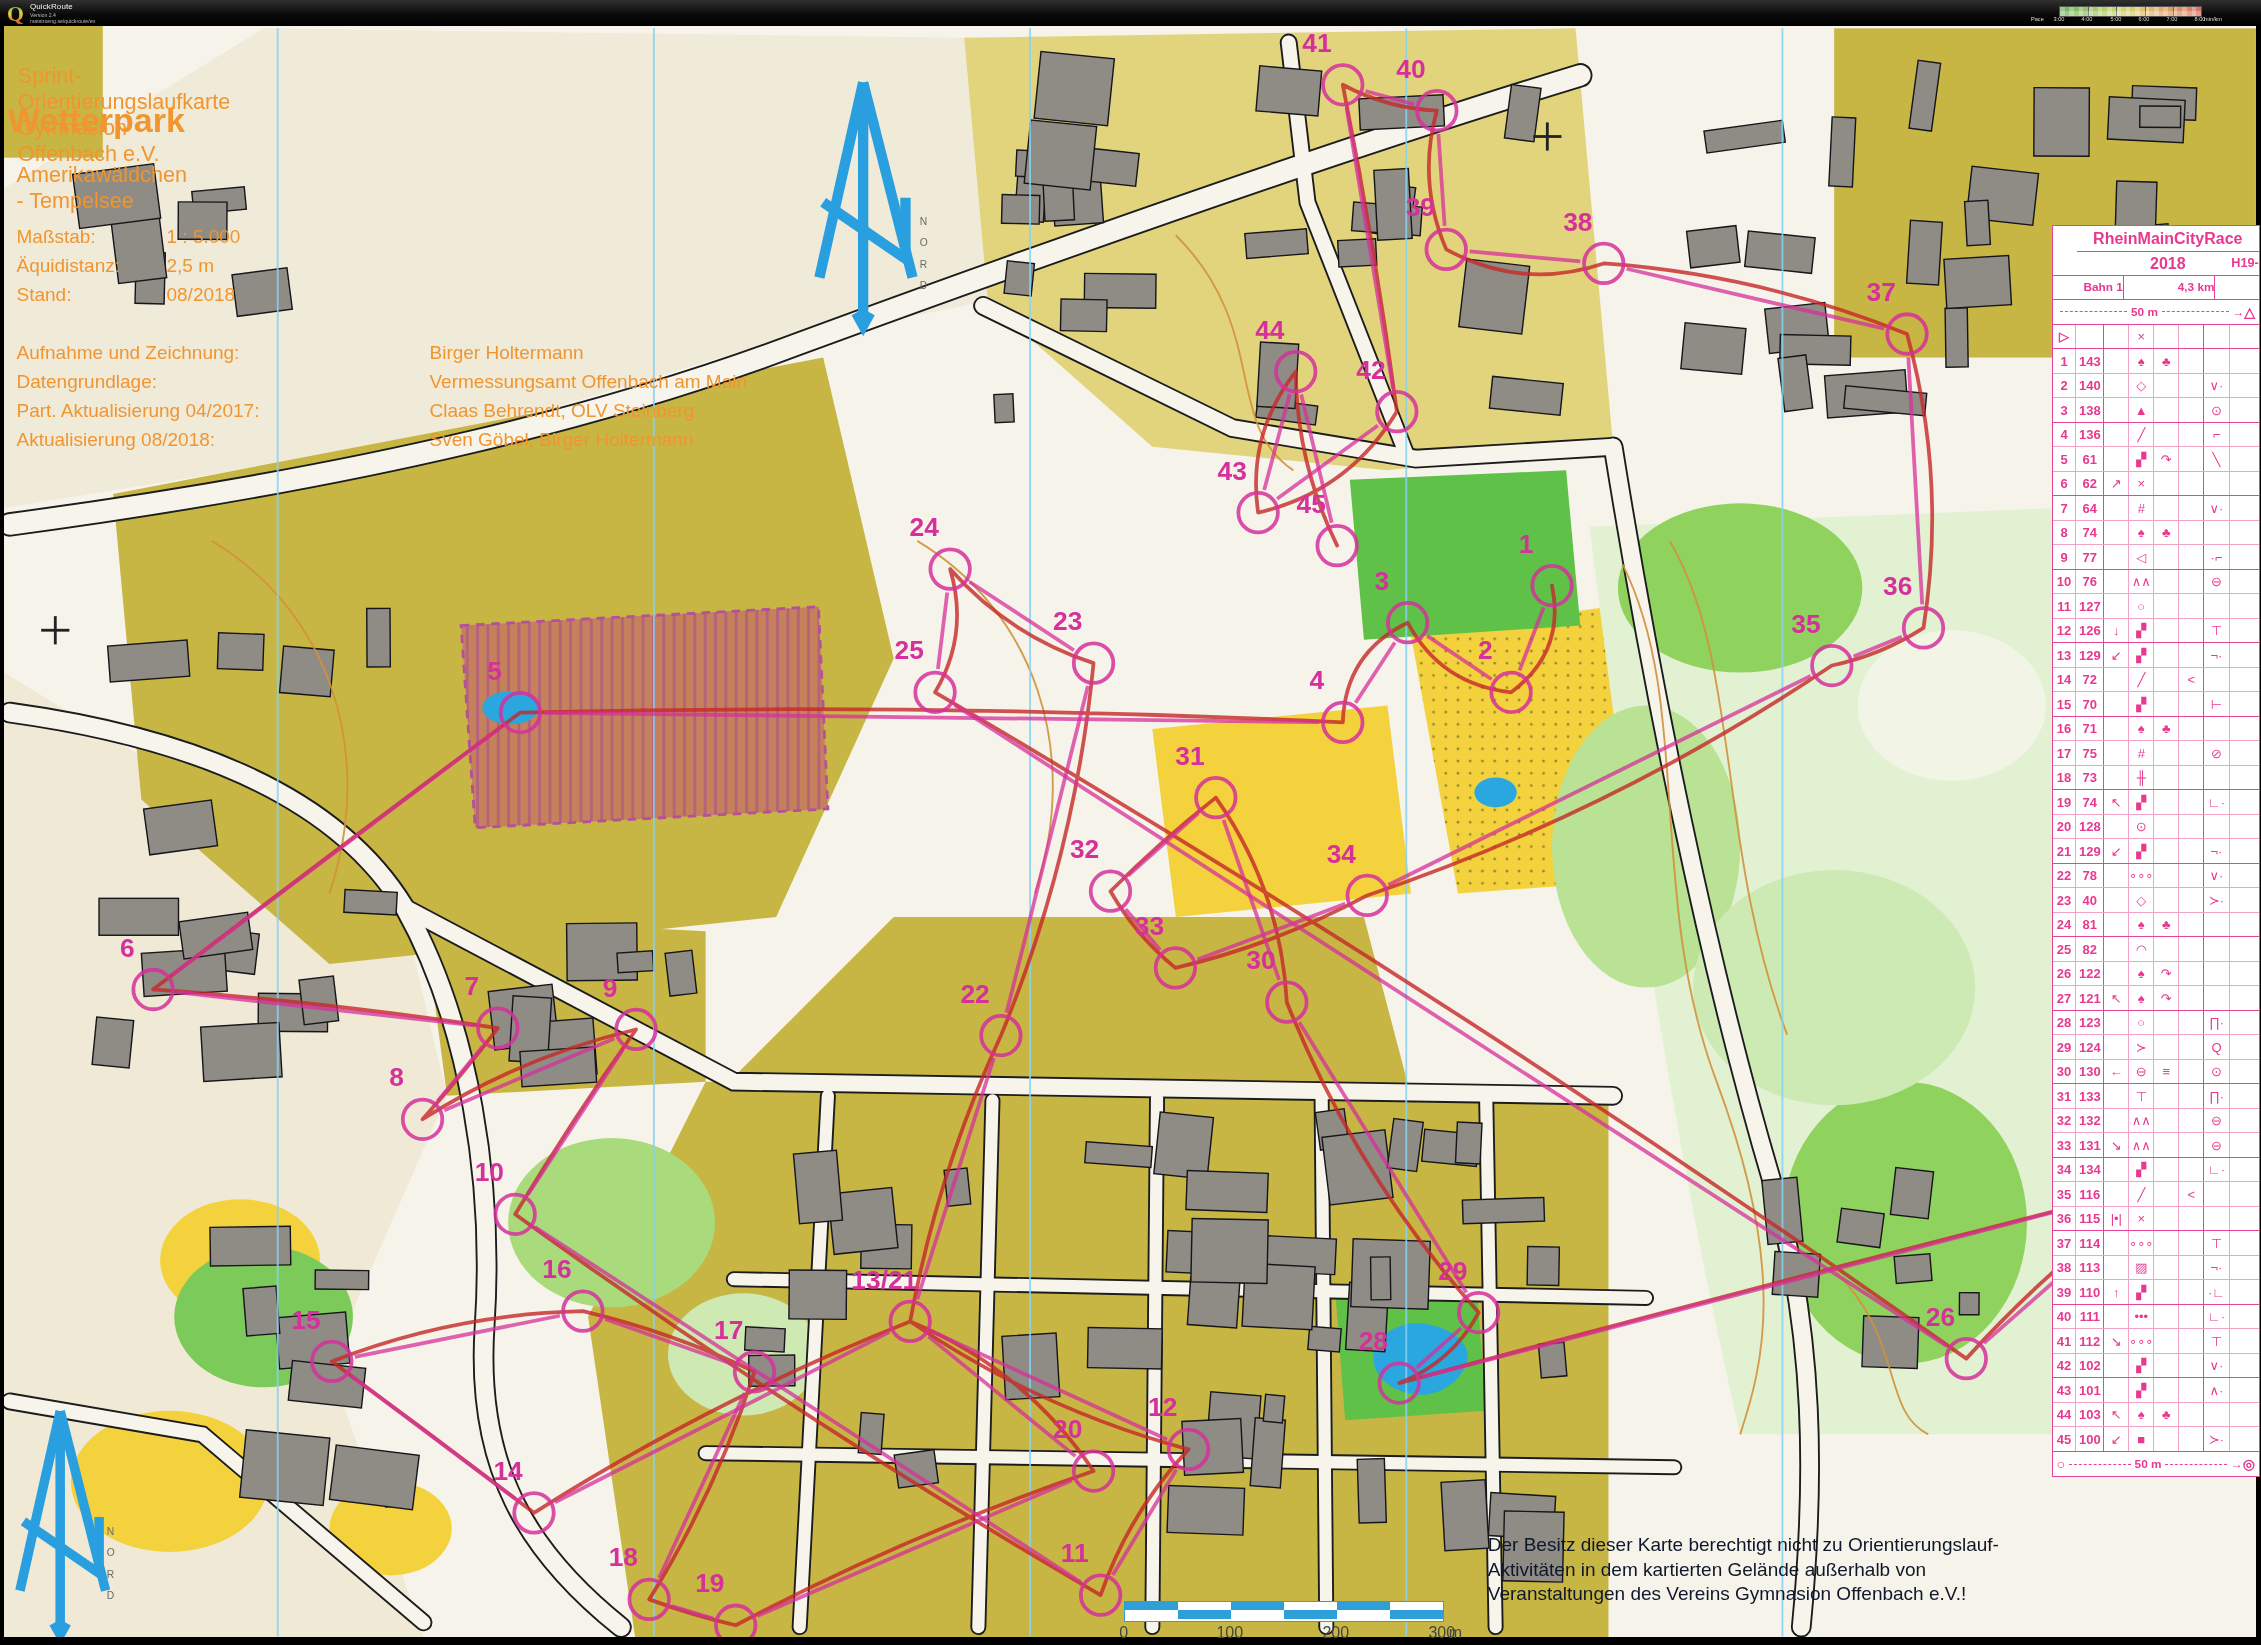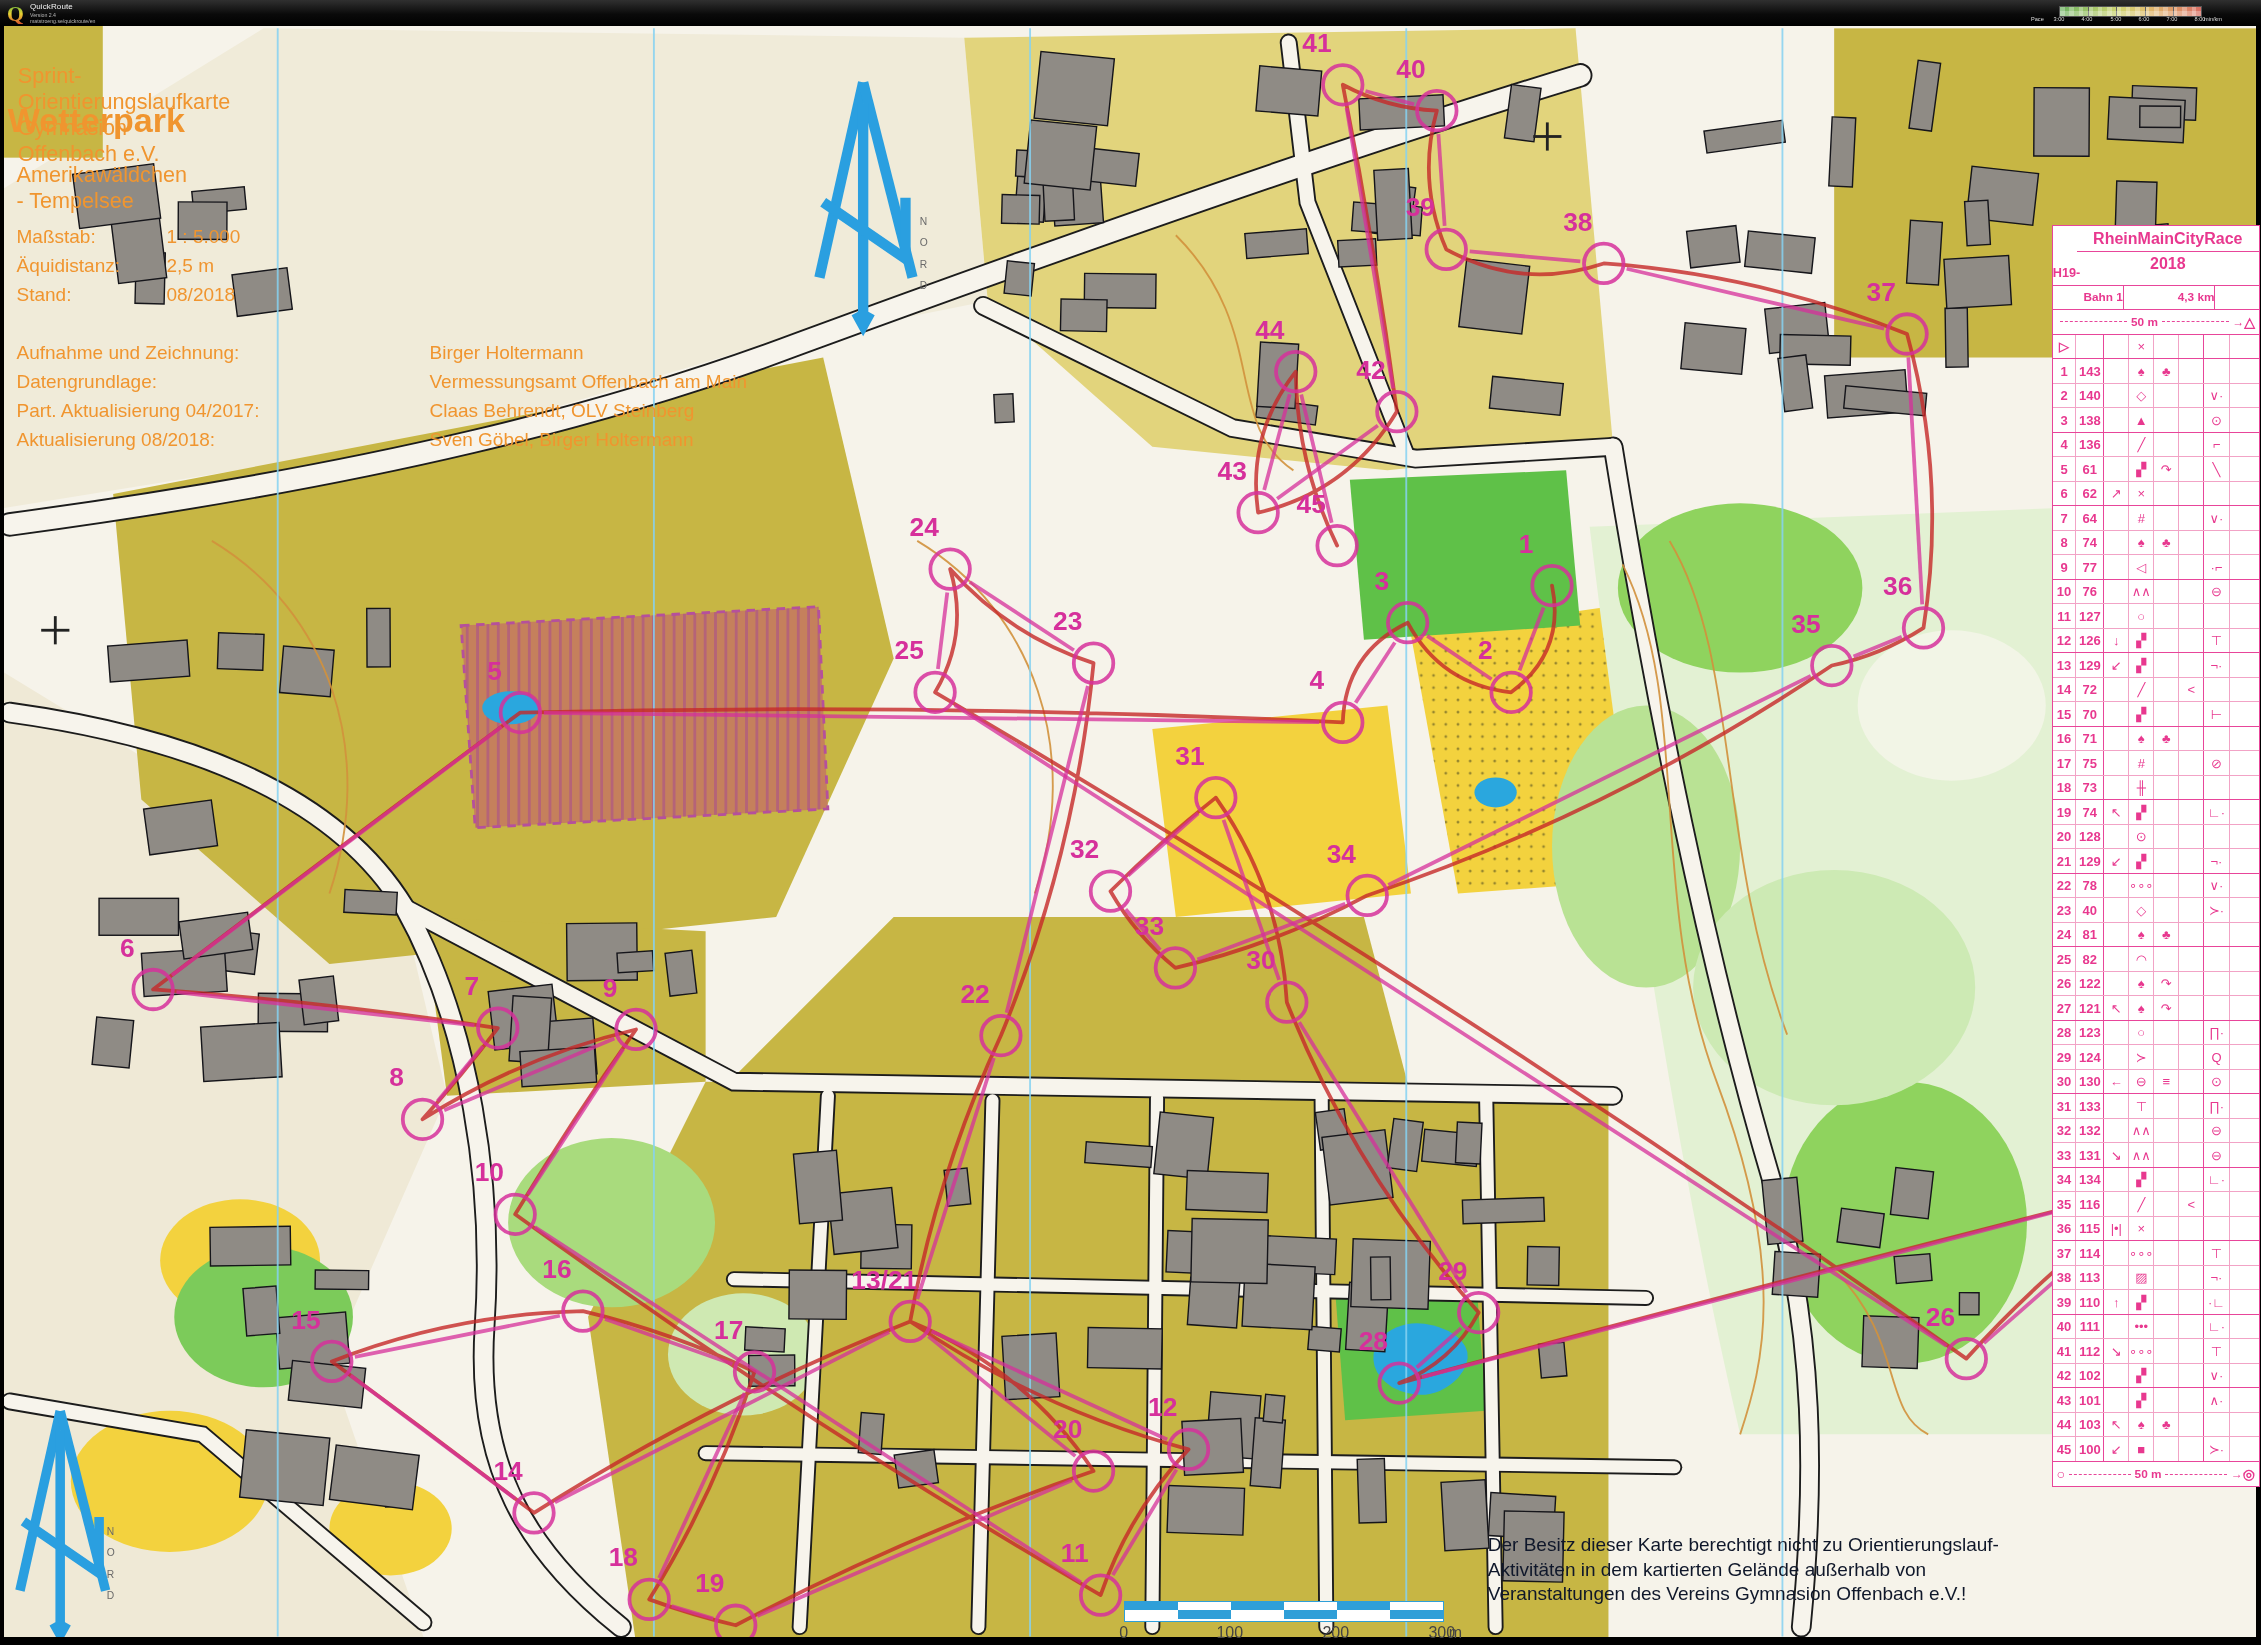--- a/index.html
+++ b/index.html
@@ -42,22 +42,22 @@
   .sb-seg{position:absolute;height:8.5px;background:#2f9fd8;}
   .scale-lab{position:absolute;top:23.5px;font-size:16px;color:#444;transform:translateX(-50%);}
   .scale-unit{position:absolute;left:325px;top:23.5px;font-size:16px;color:#444;}
   
   .nord-text span{display:block;font-size:10.3px;color:#6a6a6a;letter-spacing:0.5px;margin-bottom:10.3px;}
   
   .card{position:absolute;left:2048px;top:199px;width:206px;background:#fff;
     border:1.4px solid #e8459a;color:#e8388f;}
   .cd-title{height:25.4px;line-height:25.4px;text-align:center;font-size:16px;font-weight:bold;
     border-bottom:1.4px solid #e8459a;margin-left:24px;}
-  .cd-class{height:22.6px;line-height:22.6px;text-align:left;font-size:12.7px;font-weight:bold;
-    border-bottom:1.4px solid #e8459a;margin-top:10px;}
+  .cd-class{height:22.6px;line-height:22.6px;text-align:right;font-size:12.7px;font-weight:bold;
+    border-bottom:1.4px solid #e8459a;}
   .cd-course{display:flex;height:22.6px;line-height:22.6px;border-bottom:1.4px solid #e8459a;
     font-size:11.8px;font-weight:bold;text-align:right;}
   .cd-course .c1{width:34%;border-right:0.9px solid #e8459a;}
   .cd-course .c2{width:44%;border-right:0.9px solid #e8459a;}
   .cd-course .c3{flex:1;}
   .cd-dist{display:flex;align-items:center;height:25.4px;border-bottom:1.4px solid #e8459a;
     font-size:11.8px;font-weight:bold;padding:0 3.8px;box-sizing:border-box;}
   .dash{flex:1;border-top:1.4px dashed #e8459a;margin:0 3.8px;}
   .cd-dist .tri{font-size:14px;}
   .cd-row{display:grid;grid-template-columns:23.5px 28px 25px 25px 25px 25px 25.4px auto;

